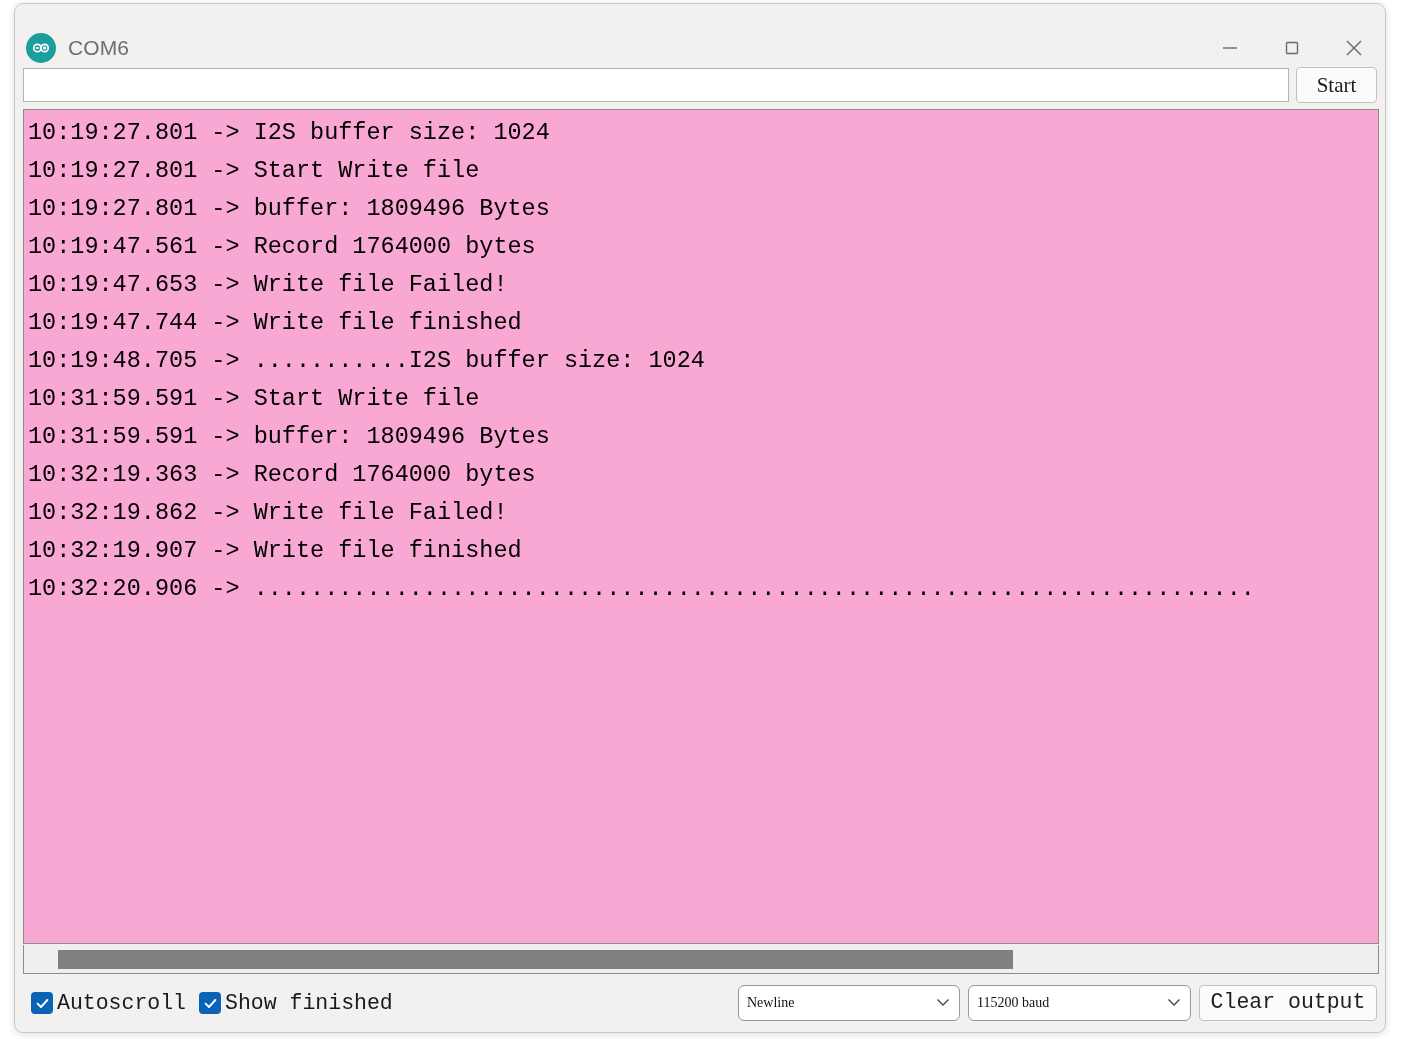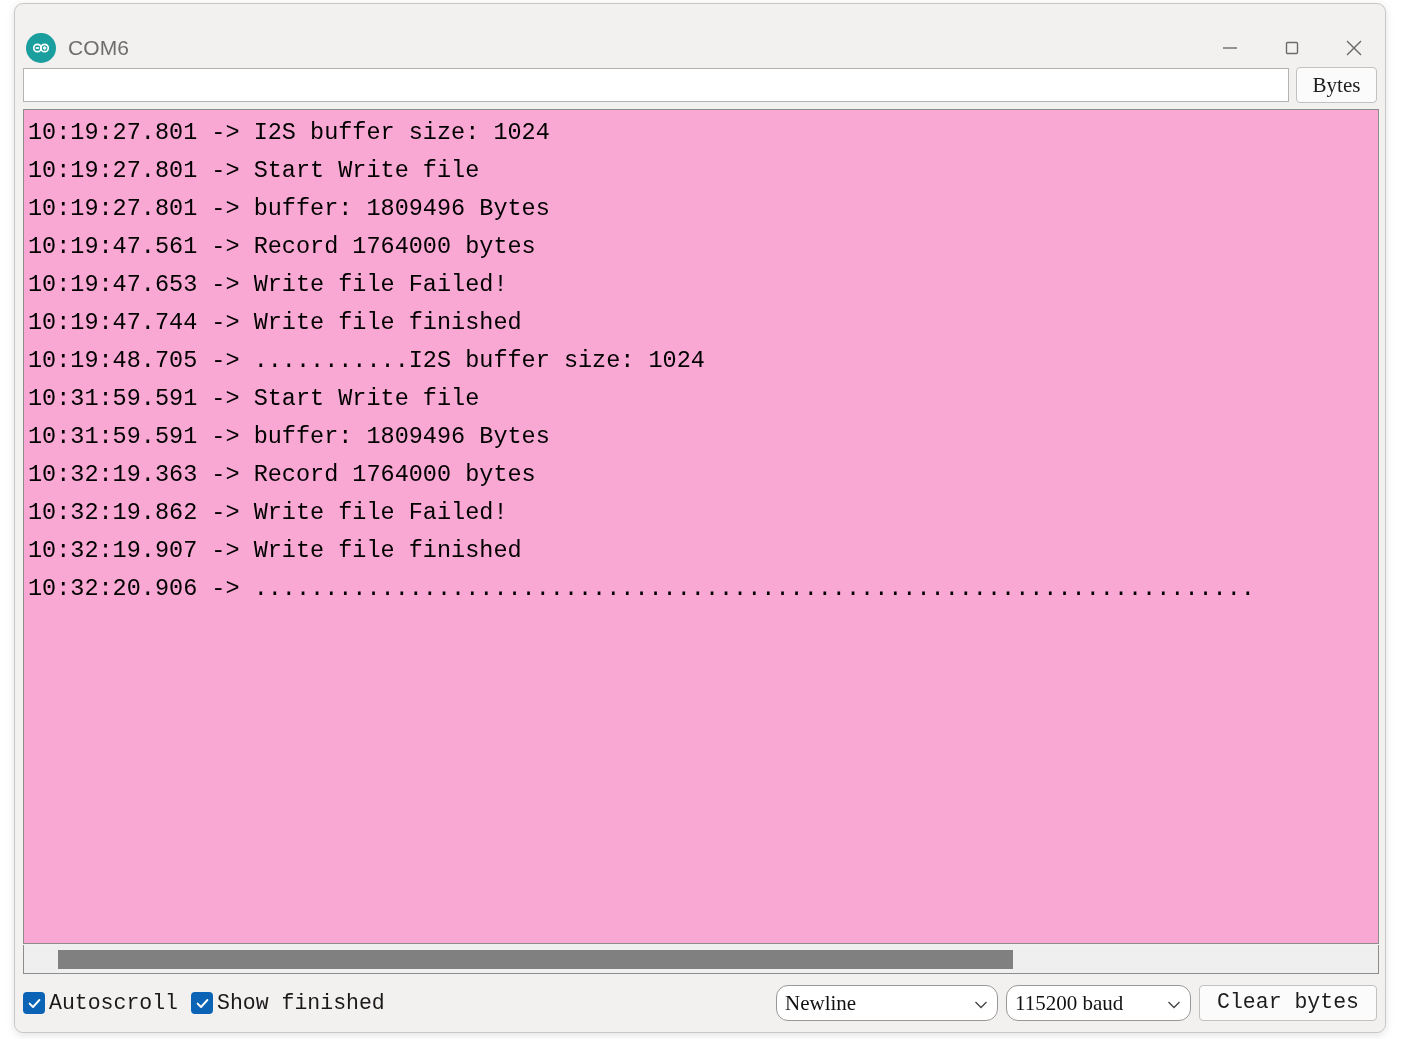--- a/index.html
+++ b/index.html
@@ -171,20 +171,21 @@
     align-items: center;
     box-sizing: border-box;
     padding: 0 8px;
     background: #f3f0f0;
     border-bottom-left-radius: 9px;
     border-bottom-right-radius: 9px;
   }
   .chk-group {
     display: flex;
     align-items: center;
+    margin-left: 8px;
     cursor: default;
   }
   .chk-group + .chk-group { margin-left: 13px; }
   .chk-box {
     width: 22px;
     height: 22px;
     border-radius: 4px;
     background: #0b63b5;
     display: flex;
     align-items: center;
@@ -203,33 +204,33 @@
   #statusbar-right {
     margin-left: auto;
     display: flex;
     align-items: center;
   }
   .sel {
     position: relative;
     height: 36px;
     background: #ffffff;
     border: 1px solid #9a9797;
-    border-radius: 12px;
+    border-radius: 6px;
     box-sizing: border-box;
     display: flex;
     align-items: center;
     font-family: "Liberation Serif", serif;
-    font-size: 21px;
+    font-size: 14px;
     color: #111;
     padding: 0 30px 0 8px;
     cursor: default;
     white-space: nowrap;
   }
   #line-ending-select { width: 222px; margin-right: 8px; }
-  #baud-select { width: 185px; margin-right: 8px; }
+  #baud-select { width: 223px; margin-right: 8px; }
   .sel .caret {
     position: absolute;
     right: 9px;
     top: 50%;
     transform: translateY(-50%);
     display: block;
   }
   #clear-output-button {
     height: 36px;
     min-width: 178px;
@@ -278,21 +279,21 @@
         <svg width="22" height="22" viewBox="0 0 22 22" aria-hidden="true">
           <line x1="4" y1="4" x2="18" y2="18" stroke="#6b6b6b" stroke-width="1.4"></line>
           <line x1="18" y1="4" x2="4" y2="18" stroke="#6b6b6b" stroke-width="1.4"></line>
         </svg>
       </div>
     </div>
   </div>
 
   <div id="send-row">
     <input id="send-input" type="text" value="" placeholder="" style="">
-    <button id="send-button">Bytes</button>
+    <button id="send-button">Start</button>
   </div>
 
   <div id="log-area">
     <div id="log-text">10:19:27.801 -&gt; I2S buffer size: 1024
 10:19:27.801 -&gt; Start Write file
 10:19:27.801 -&gt; buffer: 1809496 Bytes
 10:19:47.561 -&gt; Record 1764000 bytes
 10:19:47.653 -&gt; Write file Failed!
 10:19:47.744 -&gt; Write file finished
 10:19:48.705 -&gt; ...........I2S buffer size: 1024
@@ -341,16 +342,16 @@
 
       <div class="sel" id="baud-select">
         <span>115200 baud</span>
         <span class="caret">
           <svg width="14" height="10" viewBox="0 0 14 10" aria-hidden="true">
             <polyline points="1.5,2.5 7,8 12.5,2.5" fill="none" stroke="#444" stroke-width="1.3"></polyline>
           </svg>
         </span>
       </div>
 
-      <button id="clear-output-button">Clear bytes</button>
+      <button id="clear-output-button">Clear output</button>
     </div>
   </div>
 </div>
 
 </body></html>

